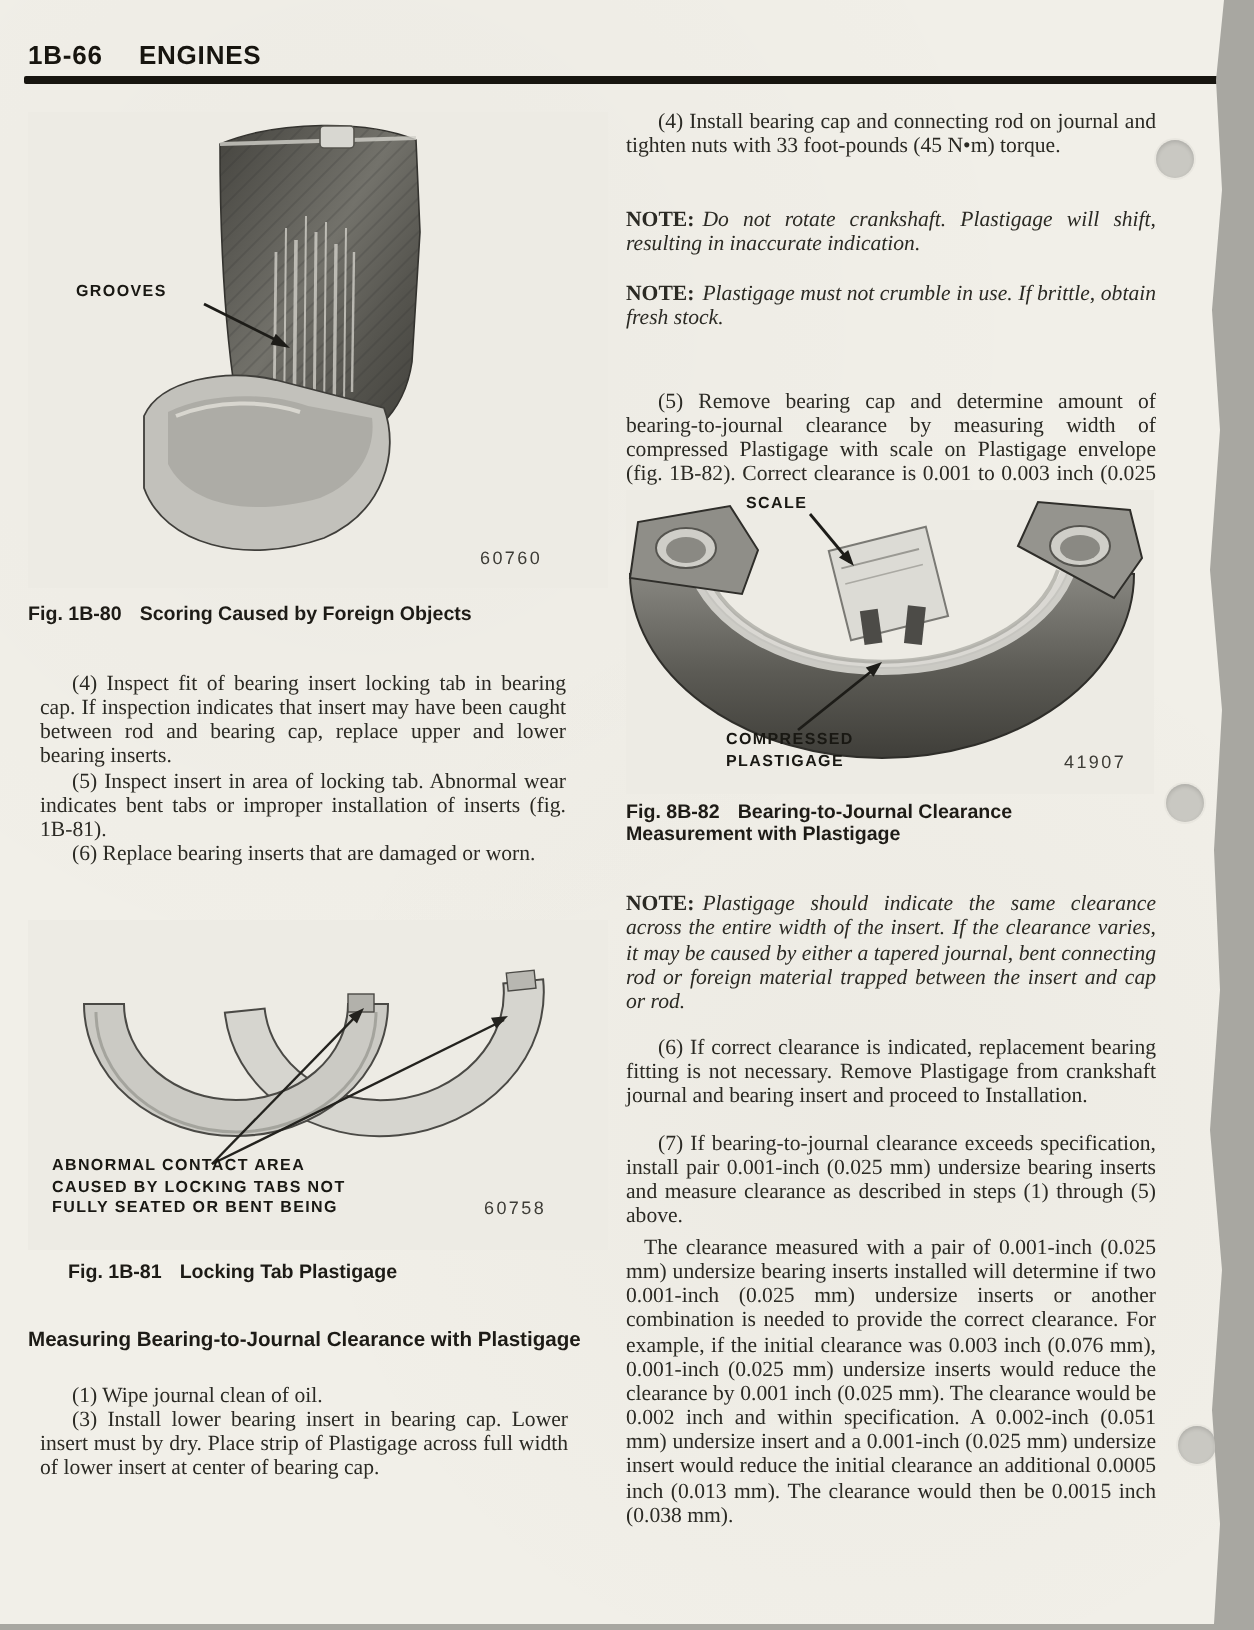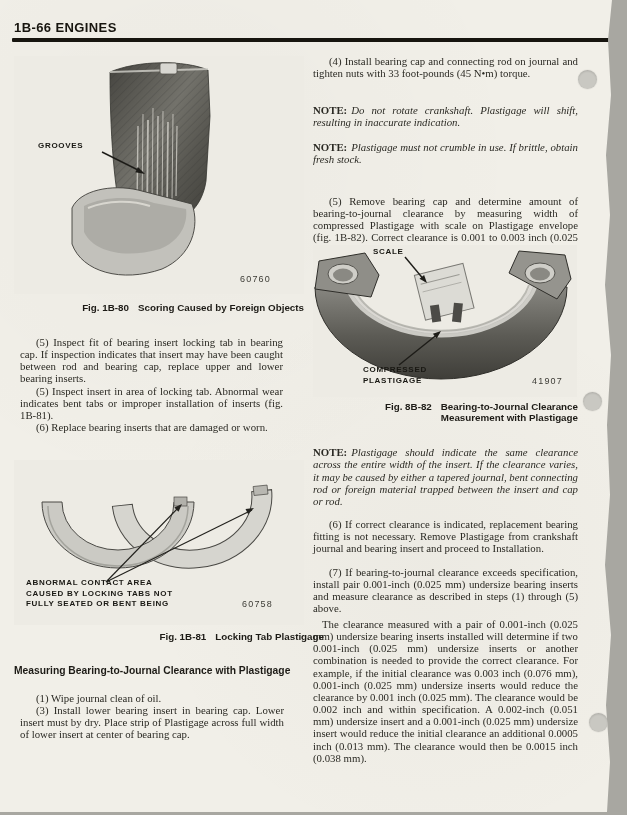--- a/index.html
+++ b/index.html
@@ -20,34 +20,34 @@
   p{margin:0;}
   .hdr{font-family:"Liberation Sans",sans-serif;font-weight:bold;font-size:13px;color:#17150f;letter-spacing:.4px;}
   .rule{background:#17150f;height:4px;border-radius:1px;}
   .body-text{font-size:10.8px;line-height:12.15px;color:#2b2a24;text-align:justify;}
   .body-text p{text-indent:16px;}
   .body-text p.small-indent{text-indent:9px;}
   .note{font-size:10.8px;line-height:12.3px;color:#2b2a24;text-align:justify;}
   .note-word{font-weight:bold;font-style:normal;margin-right:4px;}
   .note-body{font-style:italic;}
   .sec-heading{font-family:"Liberation Sans",sans-serif;font-weight:bold;font-size:10.3px;color:#1d1b16;white-space:nowrap;}
-  .caption{font-family:"Liberation Sans",sans-serif;font-weight:bold;font-size:9.8px;color:#1d1b16;text-align:right;white-space:nowrap;}
+  .caption{font-family:"Liberation Sans",sans-serif;font-weight:bold;font-size:9.8px;color:#1d1b16;text-align:left;white-space:nowrap;}
   .cap-label{margin-right:9px;}
   .callout{font-family:"Liberation Sans",sans-serif;font-weight:bold;font-size:8px;letter-spacing:.7px;color:#191813;white-space:pre-line;line-height:10.5px;}
   .photo-num{font-family:"Liberation Sans",sans-serif;font-size:9px;letter-spacing:1.2px;color:#3d3c36;}
   .hole{position:absolute;width:19px;height:19px;border-radius:50%;background:#c9c8c2;box-shadow:inset 0 1px 2px rgba(0,0,0,.14), 0 0 0 1px rgba(0,0,0,.03);}
 </style>
 </head>
 <body>
 
 <div class="page">
 
   <div class="abs hdr" style="left:14px;top:20px;">
     <span>1B-66</span>
-    <span style="">ENGINES</span>
+    <span style="margin-left:14px;">ENGINES</span>
   </div>
   <div class="abs rule" style="left:12px;top:38px;width:601px;"></div>
 
   <svg class="abs" style="left:14px;top:56px;" width="290" height="238" viewBox="0 0 290 238">
     <defs>
       <linearGradient id="bandGrad" x1="0" y1="0" x2="1" y2="1">
         <stop offset="0" stop-color="#45443f"></stop>
           <stop offset="0.45" stop-color="#73726b"></stop>
         <stop offset="0.7" stop-color="#56554f"></stop>
           <stop offset="1" stop-color="#3e3d38"></stop>
@@ -82,21 +82,21 @@
     <line x1="88" y1="96" x2="128" y2="116" stroke="#1d1c18" stroke-width="1.4"></line>
     <polygon points="131,118 123.9,110.9 121.3,116.3" fill="#1d1c18"></polygon>
   </svg>
   <div class="abs callout" style="left:38px;top:141px;">GROOVES</div>
   <div class="abs photo-num" style="left:240px;top:274px;">60760</div>
   <div class="abs caption" style="left:14px;top:302px;width:290px;">
     <span class="cap-label">Fig. 1B-80</span><span>Scoring Caused by Foreign Objects</span>
   </div>
 
   <div class="abs body-text" style="left:20px;top:336px;width:263px;">
-    <p>(5) Inspect fit of bearing insert locking tab in bearing cap. If inspection indicates that insert may have been caught between rod and bearing cap, replace upper and lower bearing inserts.</p>
+    <p>(4) Inspect fit of bearing insert locking tab in bearing cap. If inspection indicates that insert may have been caught between rod and bearing cap, replace upper and lower bearing inserts.</p>
     <p>(5) Inspect insert in area of locking tab. Abnormal wear indicates bent tabs or improper installation of inserts (fig. 1B-81).</p>
     <p>(6) Replace bearing inserts that are damaged or worn.</p>
   </div>
 
   <svg class="abs" style="left:14px;top:460px;" width="290" height="165" viewBox="0 0 290 165">
     <rect x="0" y="0" width="290" height="165" fill="#edebe4"></rect>
 
     <g transform="rotate(-6 178 38)">
       <path d="M98,38 A80,70 0 0 0 258,38 L238,38 A60,52 0 0 1 118,38 Z" fill="#d6d5cf" stroke="#4a4945" stroke-width="1"></path>
       <rect x="240" y="33" width="14" height="9" fill="#b8b7b1" stroke="#4a4945" stroke-width="0.7"></rect>

